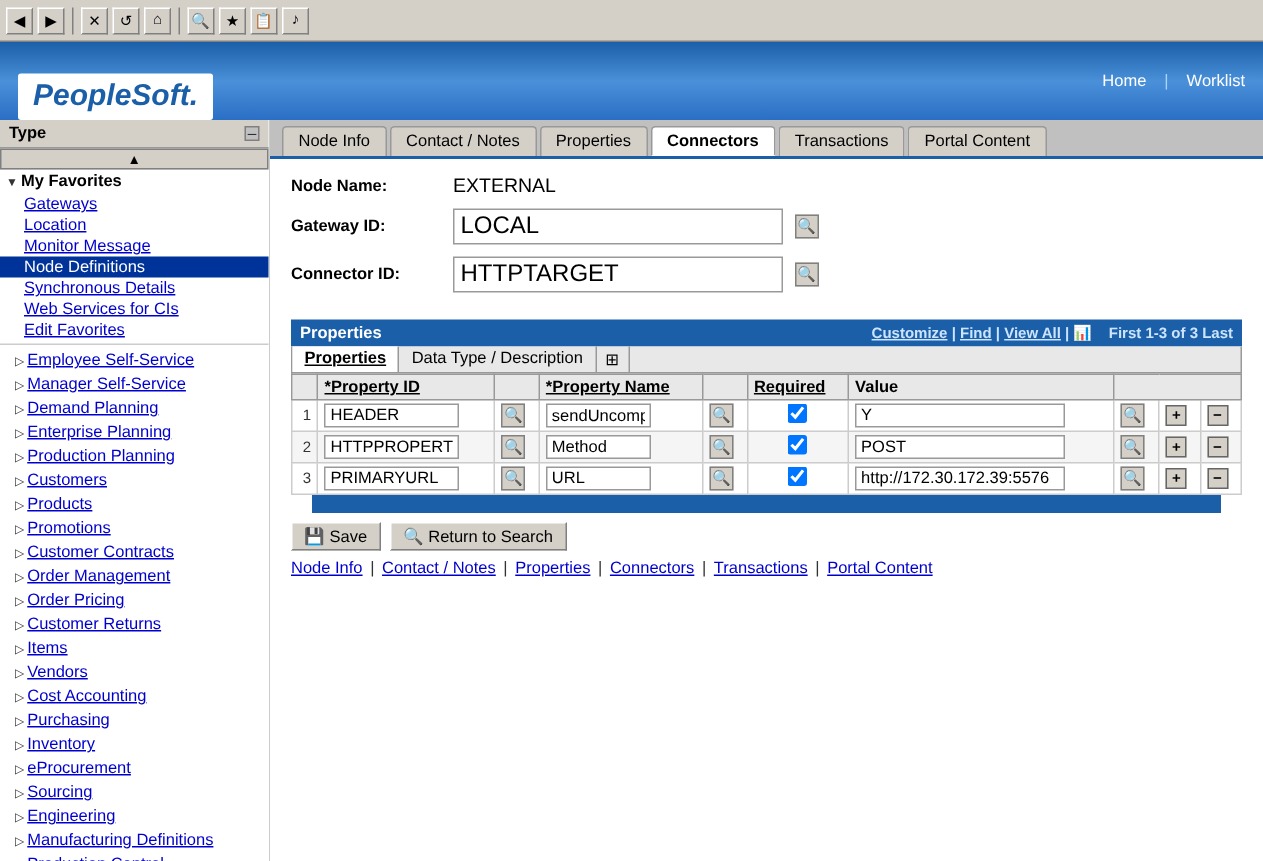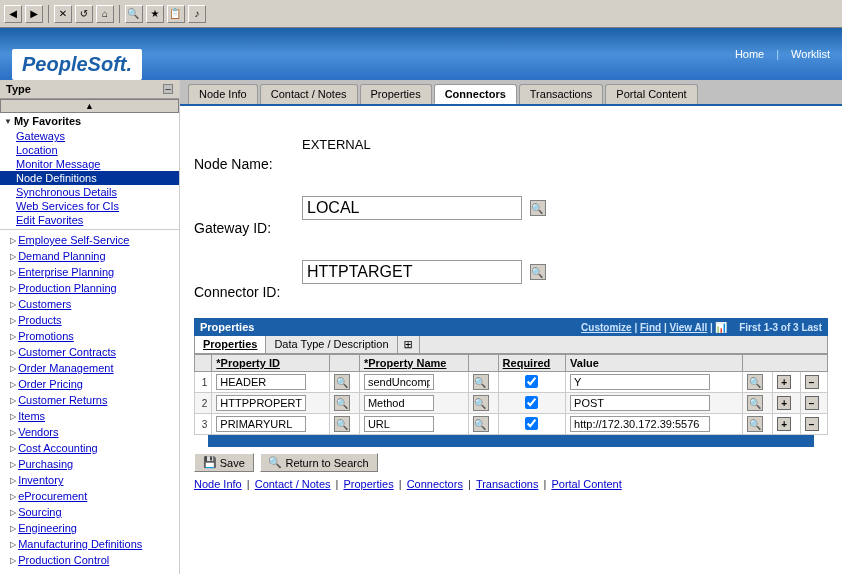--- a/index.html
+++ b/index.html
@@ -183,24 +183,23 @@
       padding: 10px 14px;
       background: #fff;
     }
     .form-row {
       display: flex;
       align-items: center;
       margin-bottom: 8px;
       gap: 8px;
     }
     .form-label {
-      font-weight: normal;
-      font-size: 14px;
+      font-weight: bold;
+      font-size: 11px;
       min-width: 100px;
-      margin-top: 40px;
     }
     .form-value {
       font-size: 13px;
     }
     .form-input {
       border: 1px solid #999;
       padding: 2px 4px;
       font-size: 16px;
       width: 220px;
     }
@@ -404,20 +403,23 @@
 
       <a class="sidebar-link">Synchronous Details</a>
       <a class="sidebar-link">Web Services for CIs</a>
       <a class="sidebar-link">Edit Favorites</a>
 
       <div class="sidebar-separator"></div>
 
       <div id="sidebar-items-container">
           <div class="sidebar-item with-arrow">
             <a style="color: rgb(0, 0, 204); text-decoration: underline;">Employee Self-Service</a>
+          </div>
+          <div class="sidebar-item with-arrow">
+            <a style="color: rgb(0, 0, 204); text-decoration: underline;">Manager Self-Service</a>
           </div>
           <div class="sidebar-item with-arrow">
             <a style="color: rgb(0, 0, 204); text-decoration: underline;">Demand Planning</a>
           </div>
           <div class="sidebar-item with-arrow">
             <a style="color: rgb(0, 0, 204); text-decoration: underline;">Enterprise Planning</a>
           </div>
           <div class="sidebar-item with-arrow">
             <a style="color: rgb(0, 0, 204); text-decoration: underline;">Production Planning</a>
           </div>

